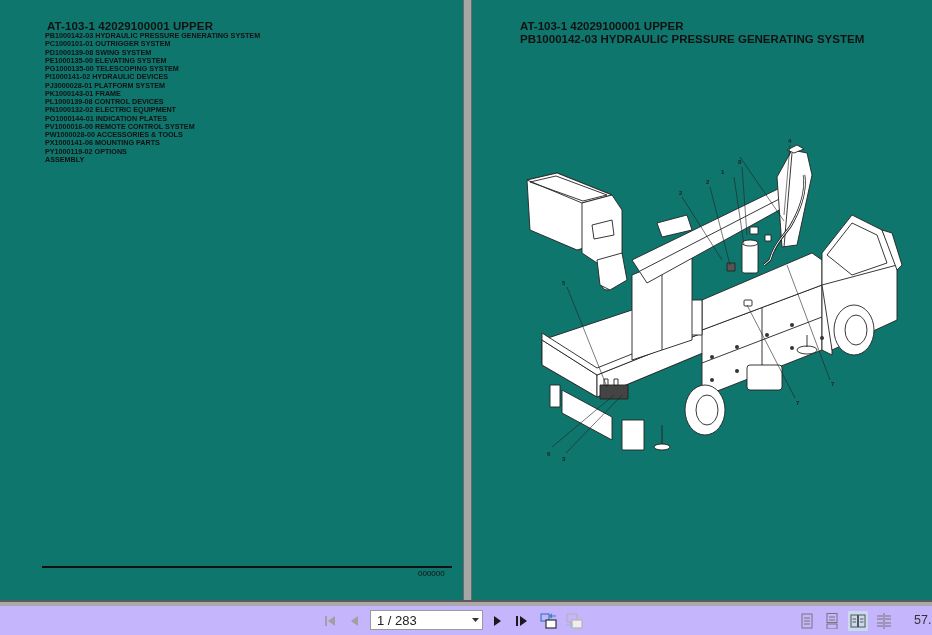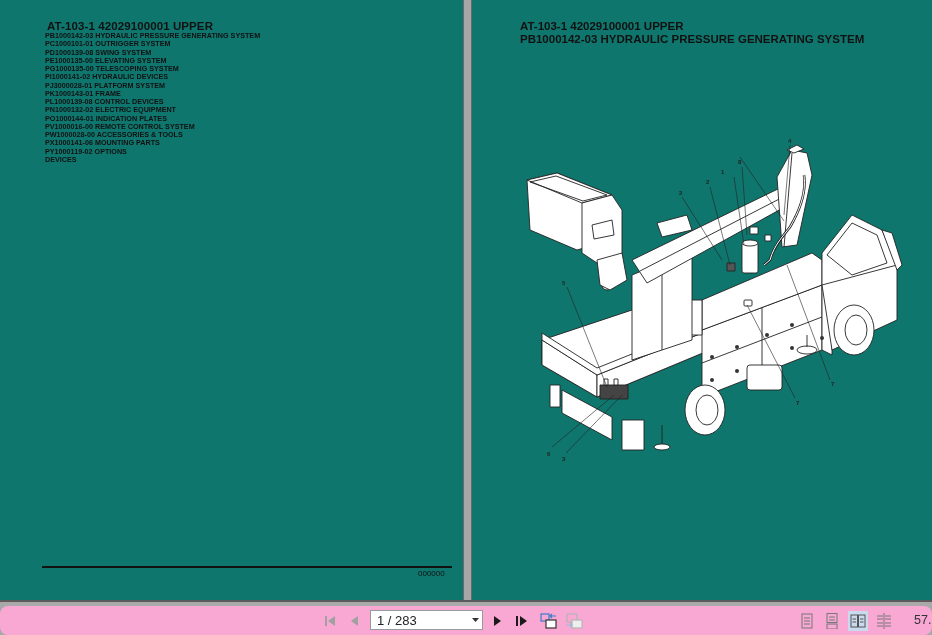--- a/index.html
+++ b/index.html
@@ -15,21 +15,21 @@
   .lp-list { position:absolute; left:45px; top:32px; margin:0; padding:0; list-style:none; }
   .lp-list li { font-size:7.2px; font-weight:bold; color:#111; line-height:8.25px; white-space:nowrap; }
   .lp-footer-line { position:absolute; left:42px; top:566px; width:410px; height:2px; background:#111; }
   .lp-page-num { position:absolute; left:418px; top:569px; font-size:8px; font-weight:normal; color:#111; }
 
   .rp-title1 { position:absolute; left:48px; top:20px; font-size:11.5px; font-weight:bold; color:#111; }
   .rp-title2 { position:absolute; left:48px; top:33px; font-size:11.5px; font-weight:bold; color:#111; }
   .diagram { position:absolute; left:50px; top:135px; width:410px; height:335px; }
   .callout { font-family:"Liberation Sans", sans-serif; font-size:6px; font-weight:bold; fill:#222; }
 
-  .toolbar { position:absolute; left:0; top:606px; width:932px; height:29px; background:#f9a8d4;border-radius:8px; }
+  .toolbar { position:absolute; left:0; top:606px; width:932px; height:29px; background:#c4b5fd; }
   .tb-btn { position:absolute; top:5px; width:20px; height:20px; display:flex; align-items:center; justify-content:center; cursor:pointer; }
   .page-select { position:absolute; left:370px; top:4px; width:113px; height:20px; background:#fff; border:1px solid #9a9a9a; box-sizing:border-box; display:flex; align-items:center; }
   .page-select-text { font-size:13px; color:#222; padding-left:6px; flex:1; }
   .page-select-arrow { width:14px; height:100%; display:flex; align-items:center; justify-content:center; }
   .zoom-text { position:absolute; left:914px; top:7px; font-size:12.5px; color:#333; white-space:nowrap; }
   .view-active { background:#c9d9ee; }
 </style>
 </head>
 <body>
 
@@ -46,21 +46,21 @@
       <li>PI1000141-02 HYDRAULIC DEVICES</li>
       <li>PJ3000028-01 PLATFORM SYSTEM</li>
       <li>PK1000143-01 FRAME</li>
       <li>PL1000139-08 CONTROL DEVICES</li>
       <li>PN1000132-02 ELECTRIC EQUIPMENT</li>
       <li>PO1000144-01 INDICATION PLATES</li>
       <li>PV1000016-00 REMOTE CONTROL SYSTEM</li>
       <li>PW1000028-00 ACCESSORIES &amp; TOOLS</li>
       <li>PX1000141-06 MOUNTING PARTS</li>
       <li>PY1000119-02 OPTIONS</li>
-      <li>DEVICES</li>
+      <li>ASSEMBLY</li>
     </ul>
     <div class="lp-footer-line"></div>
     <div class="lp-page-num">000000</div>
   </div>
 
   <div class="page page-right">
     <div class="rp-title1">AT-103-1 42029100001 UPPER</div>
     <div class="rp-title2">PB1000142-03 HYDRAULIC PRESSURE GENERATING SYSTEM</div>
 
     <svg class="diagram" viewBox="0 0 410 335" xmlns="http://www.w3.org/2000/svg">

